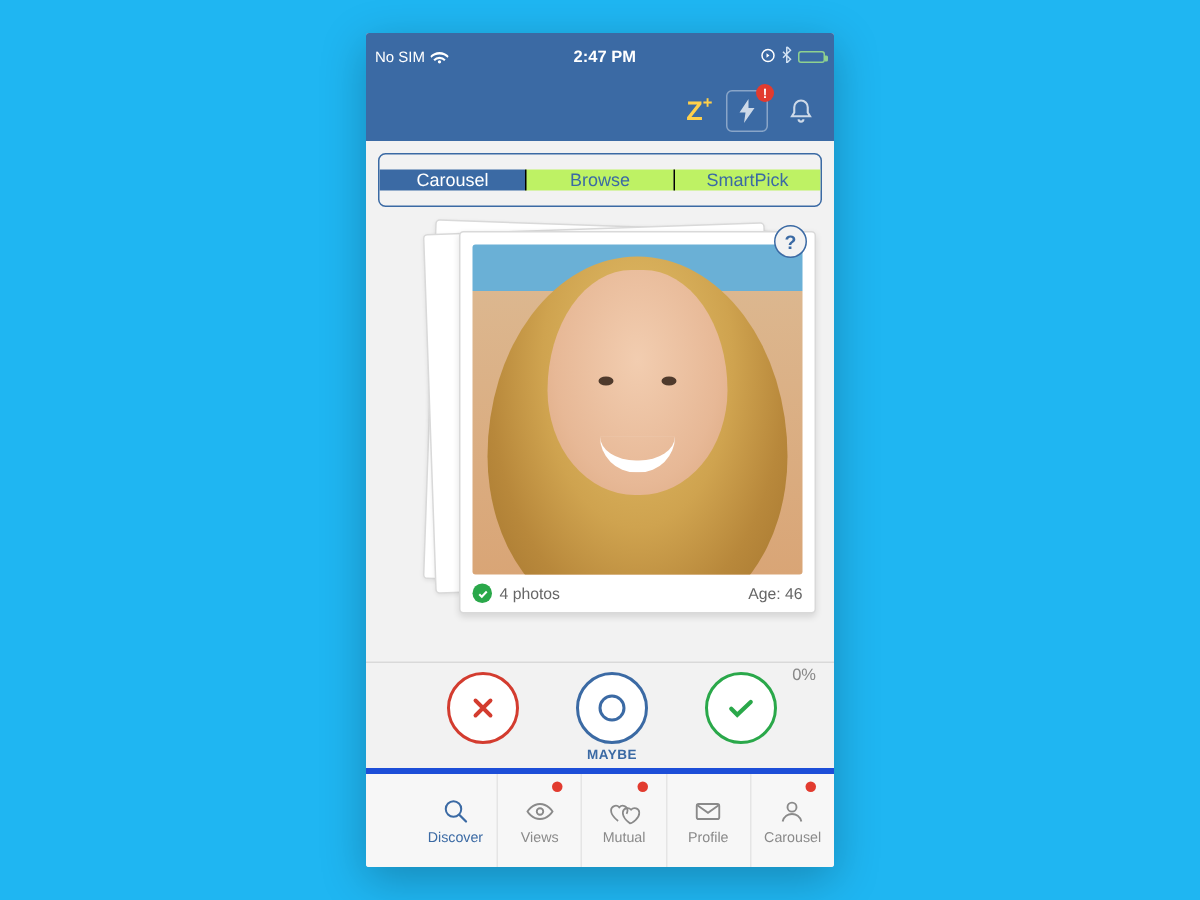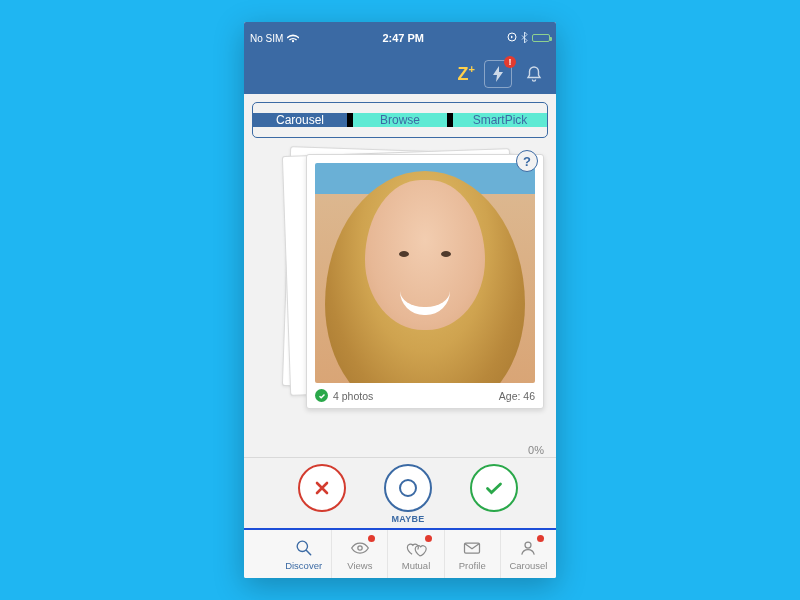--- a/index.html
+++ b/index.html
@@ -90,22 +90,22 @@
     border-radius: 5px;
     overflow: hidden;
     height: 36px;
     align-items: center;
   }
   .segmented .seg {
     flex: 1;
     display: flex; align-items: center; justify-content: center;
     font-size: 12px;
     color: #3b6aa4;
-    border-left: 6px solid #000000;
-    background: #5eead4;
+    border-left: 1px solid #000000;
+    background: #bef264;
     cursor: pointer;
   }
   .segmented .seg:first-child { border-left: none; }
   .segmented .seg.active { background: #3b6aa4; color: #fff; font-weight: 500; }
 
   
   .card-area {
     flex: 1;
     position: relative;
     padding: 4px 12px 0 12px;
@@ -210,22 +210,22 @@
   .circle.no { border: 2px solid #d33c2f; color: #d33c2f; }
   .circle.maybe { border: 2px solid #3b6aa4; color: #3b6aa4; }
   .circle.yes { border: 2px solid #2aa84a; color: #2aa84a; }
   .ring-inner {
     width: 18px; height: 18px; border: 2.5px solid #3b6aa4; border-radius: 50%;
   }
   .maybe-label { font-size: 9px; font-weight: 700; color: #3b6aa4; letter-spacing: 0.3px; }
 
   
   .tabbar {
-    height: 50px;
-    border-top: 2px solid #1d4ed8;
+    height: 66px;
+    border-top: 4px solid #1d4ed8;
     background: #f7f7f7;
     display: flex;
     padding-left: 32px;
   }
   .tab {
     flex: 1;
     display: flex; flex-direction: column; align-items: center; justify-content: center;
     gap: 2px;
     font-size: 9.5px; color: #8a8a8a;
     position: relative;

